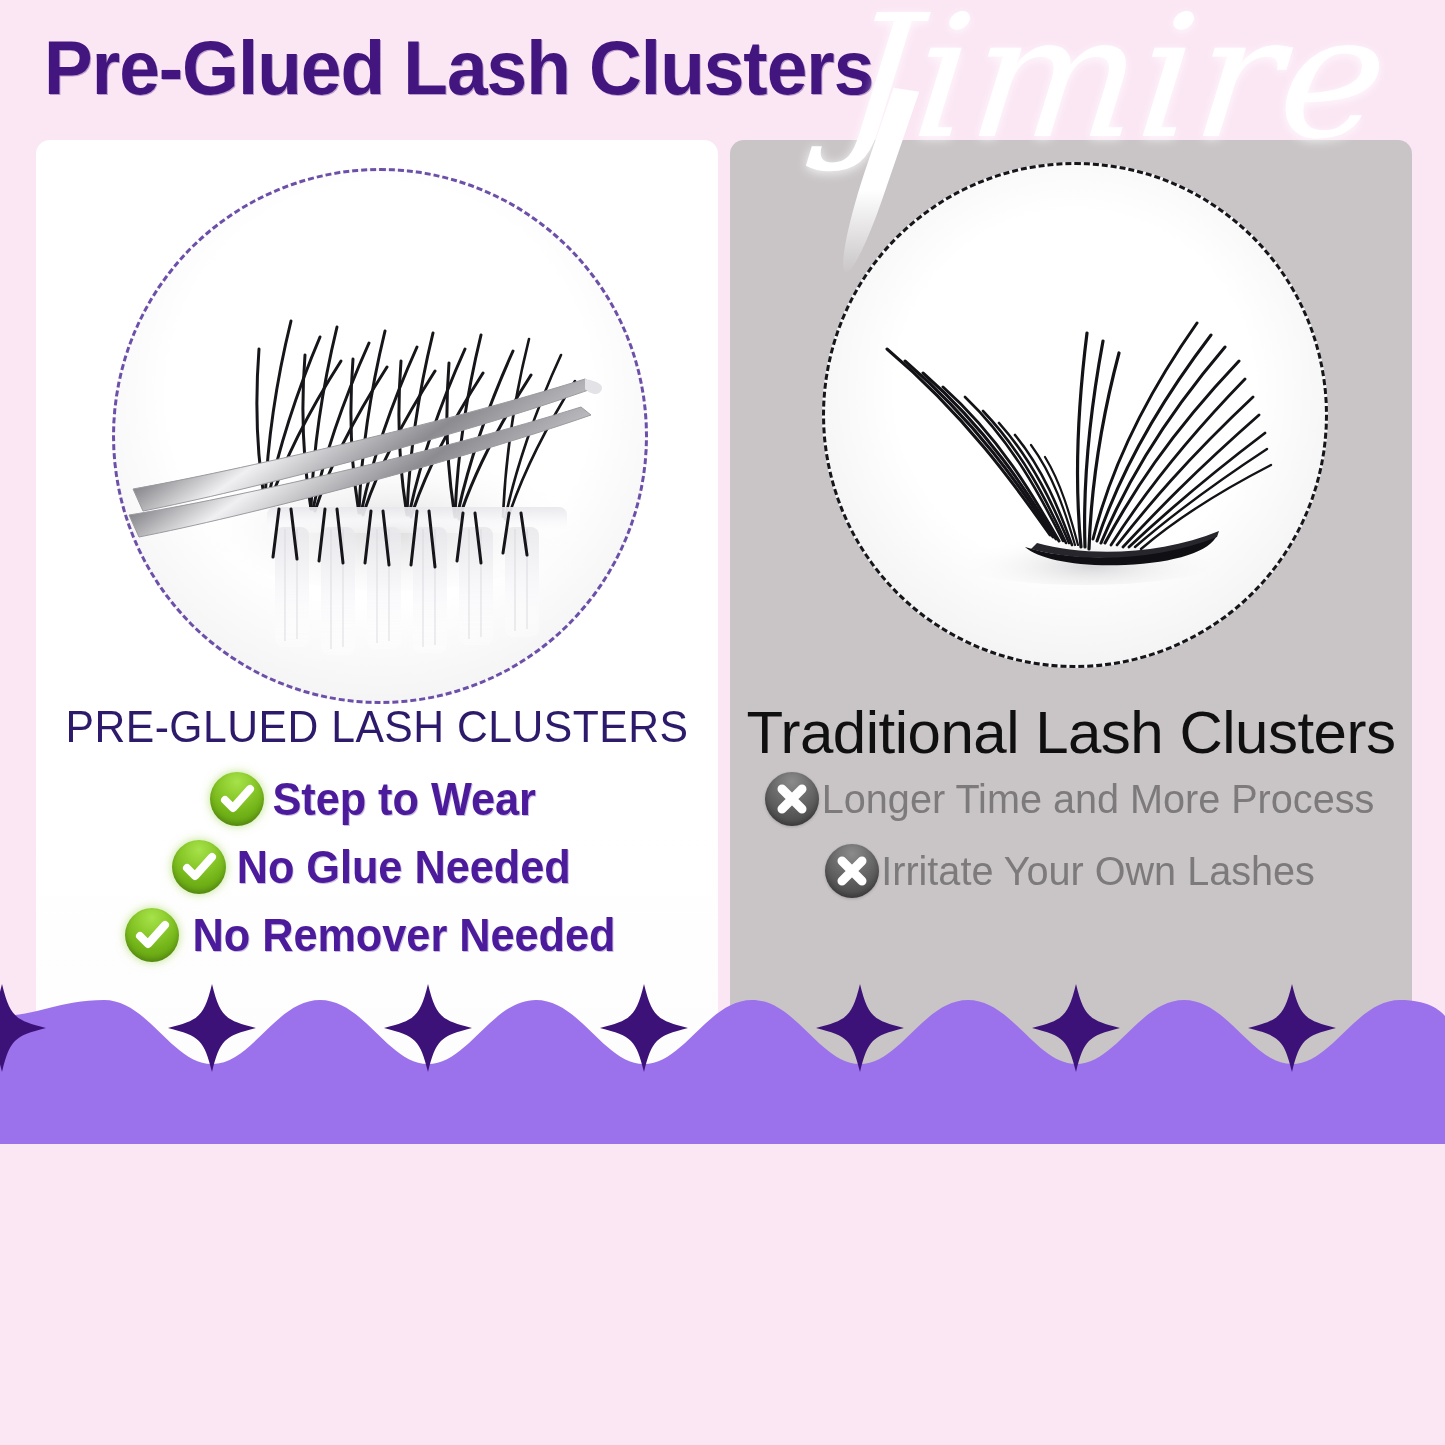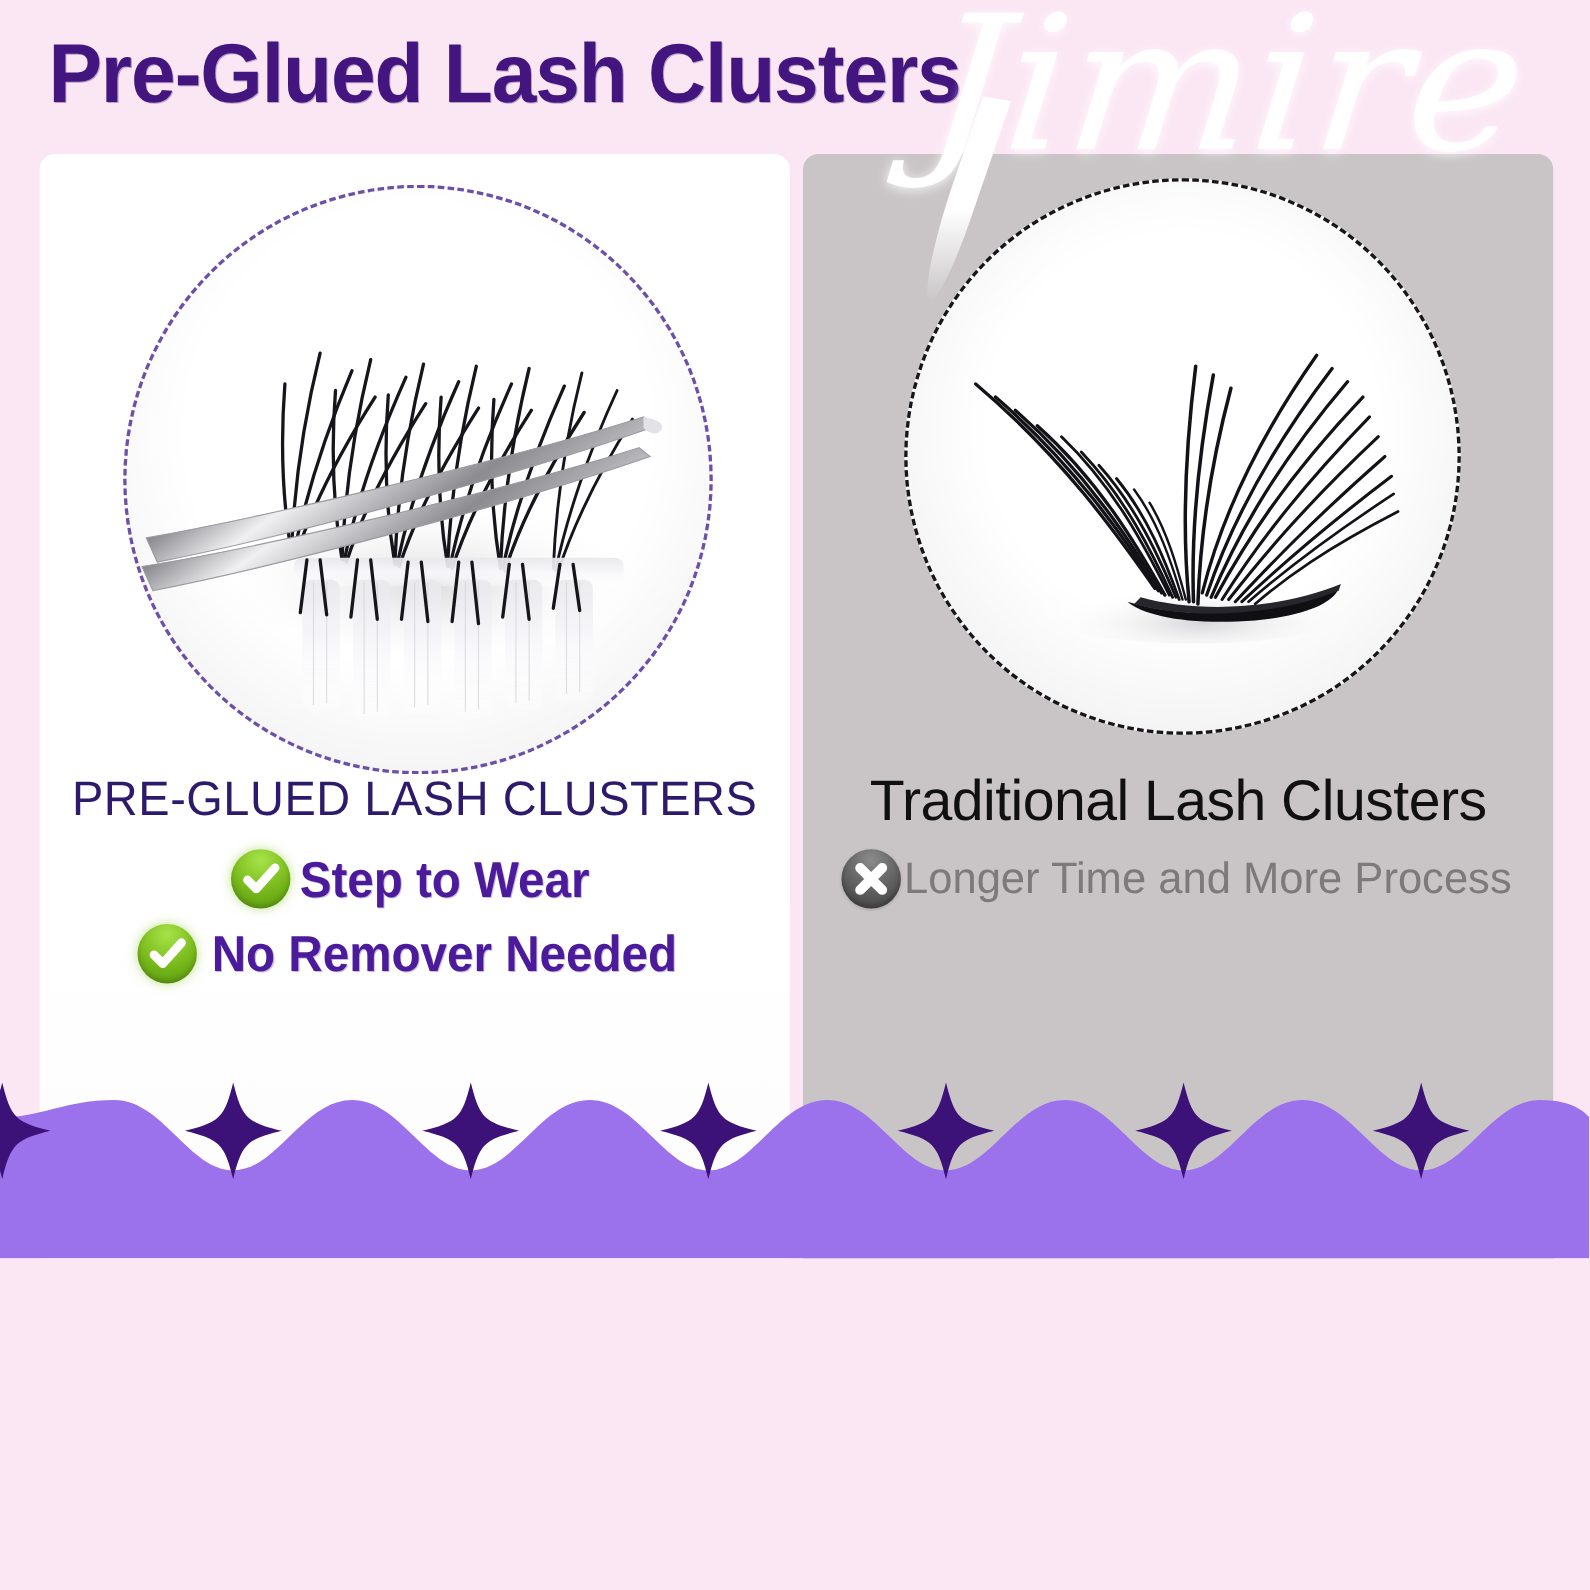--- a/index.html
+++ b/index.html
@@ -133,21 +133,21 @@
   .col-title-left {
     top: 562px;
     font-size: 44px;
     font-weight: 400;
     letter-spacing: 0.5px;
     color: #2d1a6b;
     transform: scaleX(0.97);
   }
   .col-title-right {
     top: 558px;
-    font-size: 52px;
+    font-size: 60px;
     font-weight: 400;
     letter-spacing: -0.5px;
     color: #101010;
   }
 
   
   .feature-list {
     position: absolute;
     left: 0;
     width: 100%;
@@ -343,20 +343,28 @@
         <div class="feature-row feature-row-left">
           <span class="icon-check">
             <svg viewBox="0 0 54 54" width="54" height="54" aria-hidden="true">
               <path d="M15 28 L23 36 L40 17" stroke="#ffffff" stroke-width="8" fill="none" stroke-linecap="round" stroke-linejoin="round"></path>
             </svg>
           </span>
           <span class="feature-text-left">Step to Wear</span>
         </div>
 
 
+        <div class="feature-row feature-row-left">
+          <span class="icon-check">
+            <svg viewBox="0 0 54 54" width="54" height="54" aria-hidden="true">
+              <path d="M15 28 L23 36 L40 17" stroke="#ffffff" stroke-width="8" fill="none" stroke-linecap="round" stroke-linejoin="round"></path>
+            </svg>
+          </span>
+          <span class="feature-text-left">No Glue Needed</span>
+        </div>
 
         <div class="feature-row feature-row-left">
           <span class="icon-check">
             <svg viewBox="0 0 54 54" width="54" height="54" aria-hidden="true">
               <path d="M15 28 L23 36 L40 17" stroke="#ffffff" stroke-width="8" fill="none" stroke-linecap="round" stroke-linejoin="round"></path>
             </svg>
           </span>
           <span class="feature-text-left">No Remover Needed</span>
         </div>
 
@@ -433,20 +441,28 @@
 
         <div class="feature-row feature-row-right">
           <span class="icon-cross">
             <svg viewBox="0 0 54 54" width="54" height="54" aria-hidden="true">
               <path d="M17 17 L37 37 M37 17 L17 37" stroke="#ffffff" stroke-width="9" fill="none" stroke-linecap="round"></path>
             </svg>
           </span>
           <span class="feature-text-right">Longer Time and More Process</span>
         </div>
 
+        <div class="feature-row feature-row-right">
+          <span class="icon-cross">
+            <svg viewBox="0 0 54 54" width="54" height="54" aria-hidden="true">
+              <path d="M17 17 L37 37 M37 17 L17 37" stroke="#ffffff" stroke-width="9" fill="none" stroke-linecap="round"></path>
+            </svg>
+          </span>
+          <span class="feature-text-right">Irritate Your Own Lashes</span>
+        </div>
 
 
 
       </div>
     </div>
 
   </div>
 
   <div class="wave-band">
     <svg viewBox="0 0 1445 190" width="1445" height="190" preserveAspectRatio="none" aria-hidden="true">

